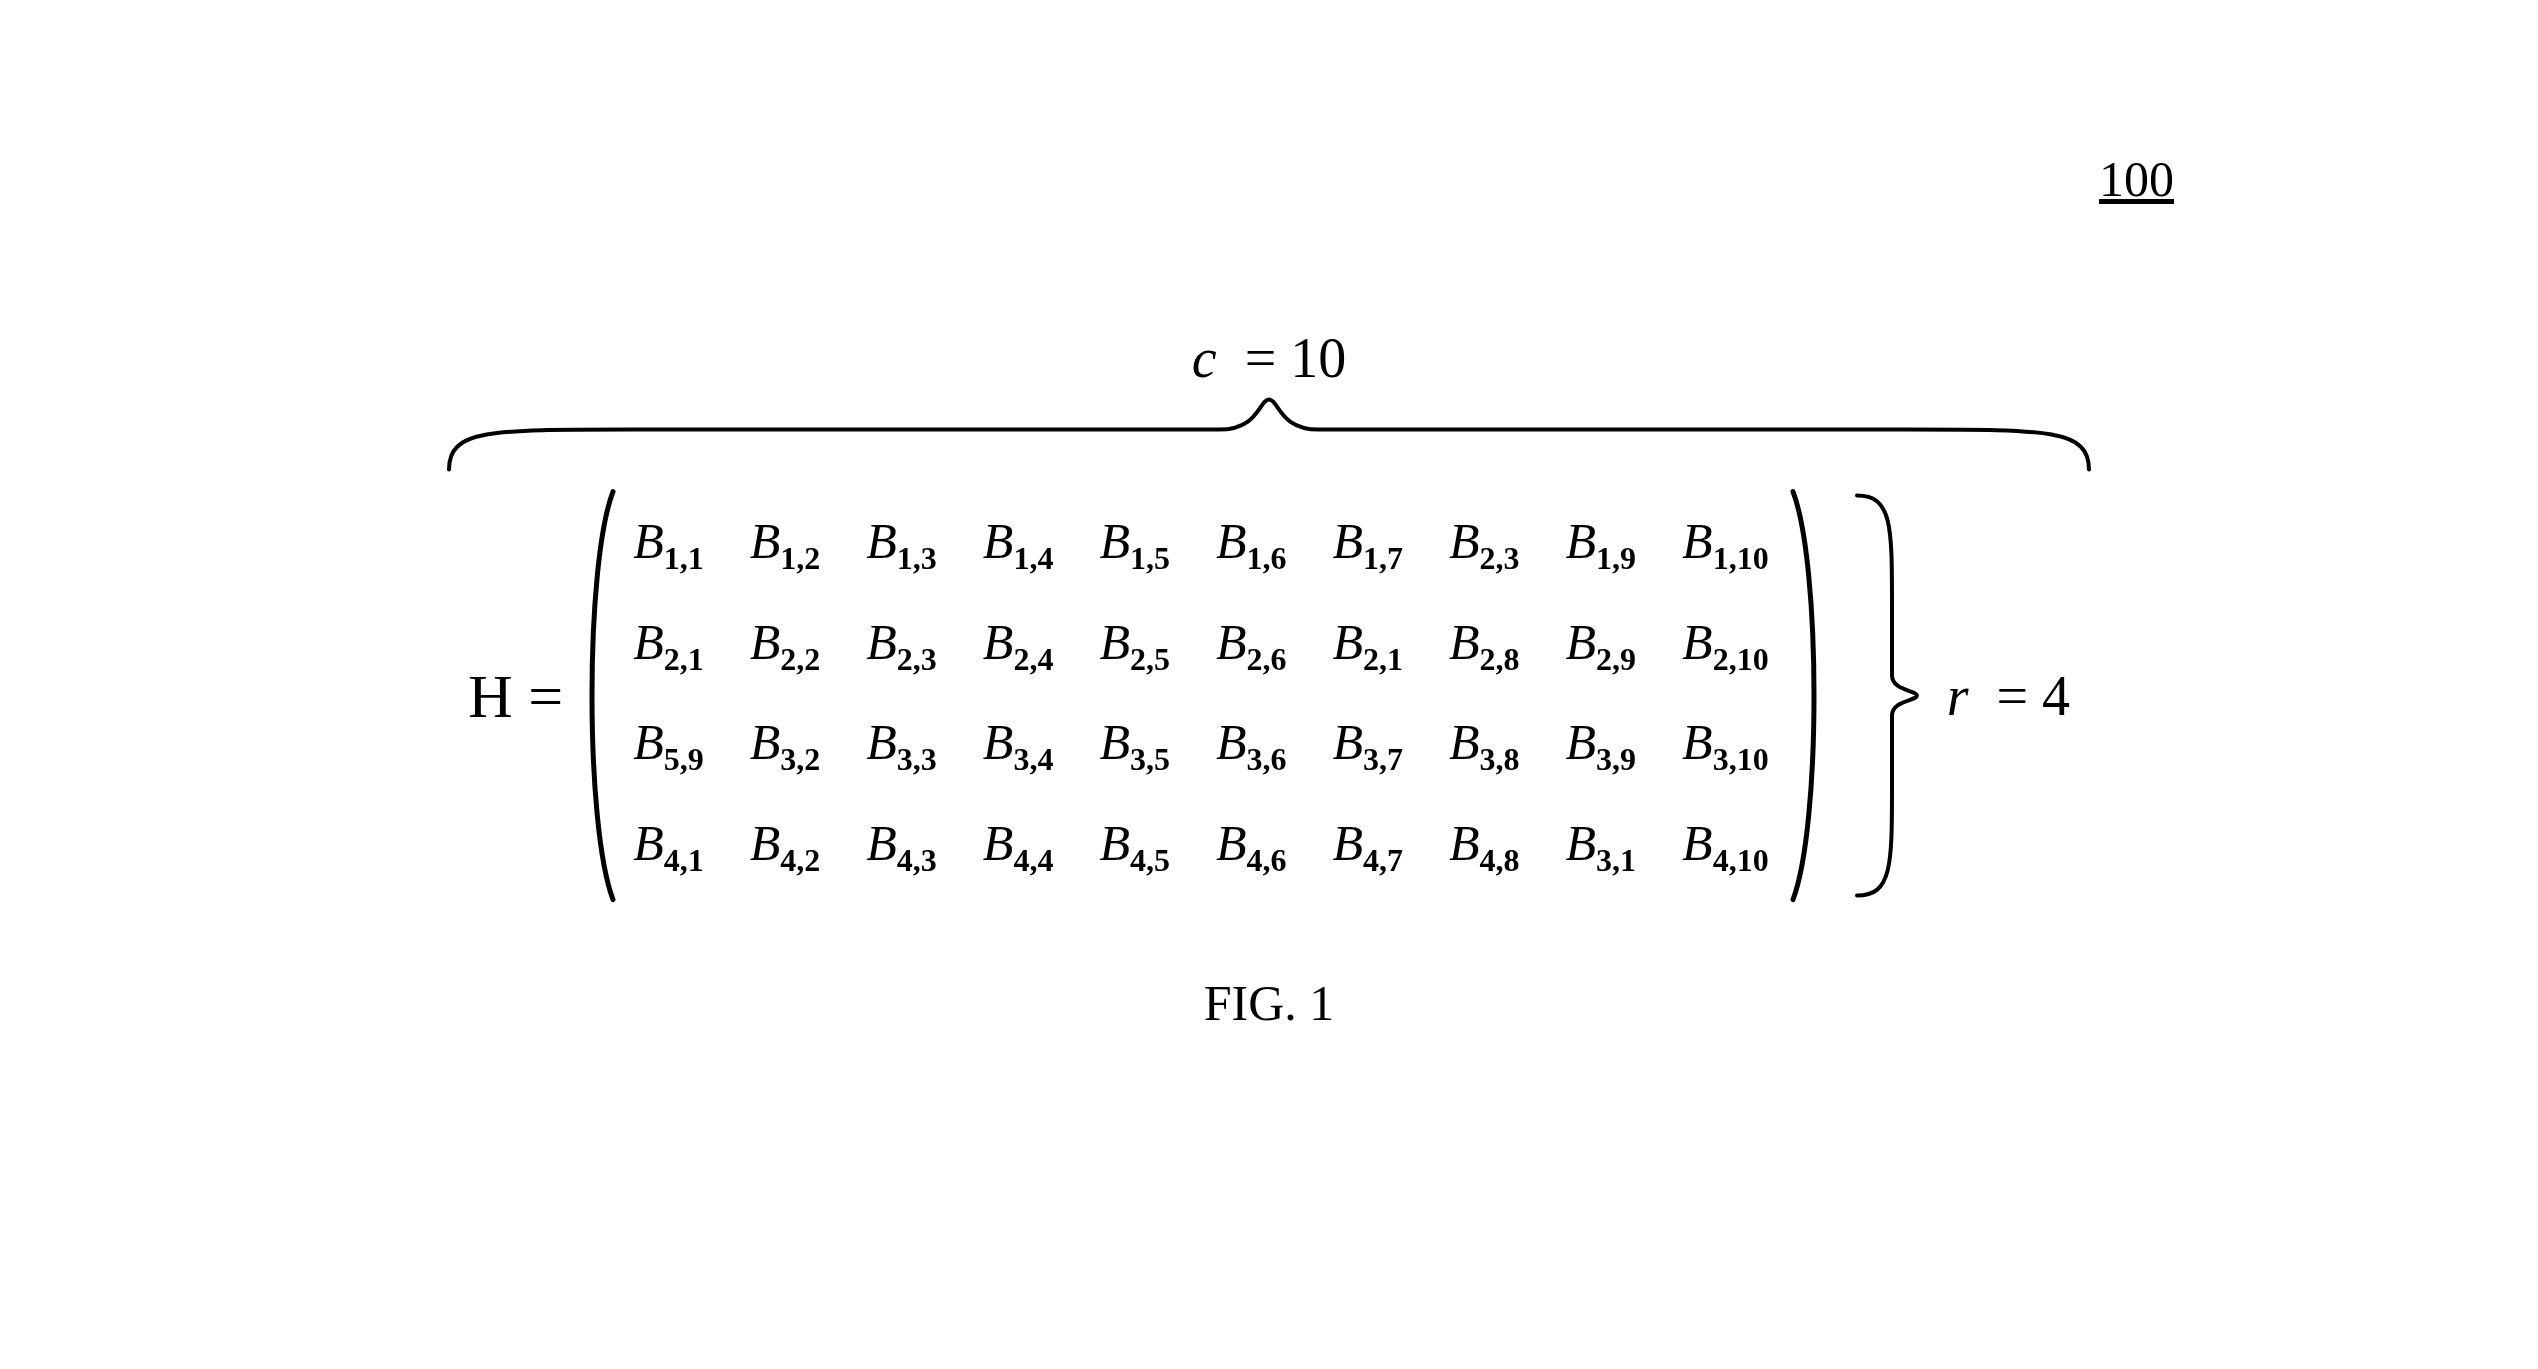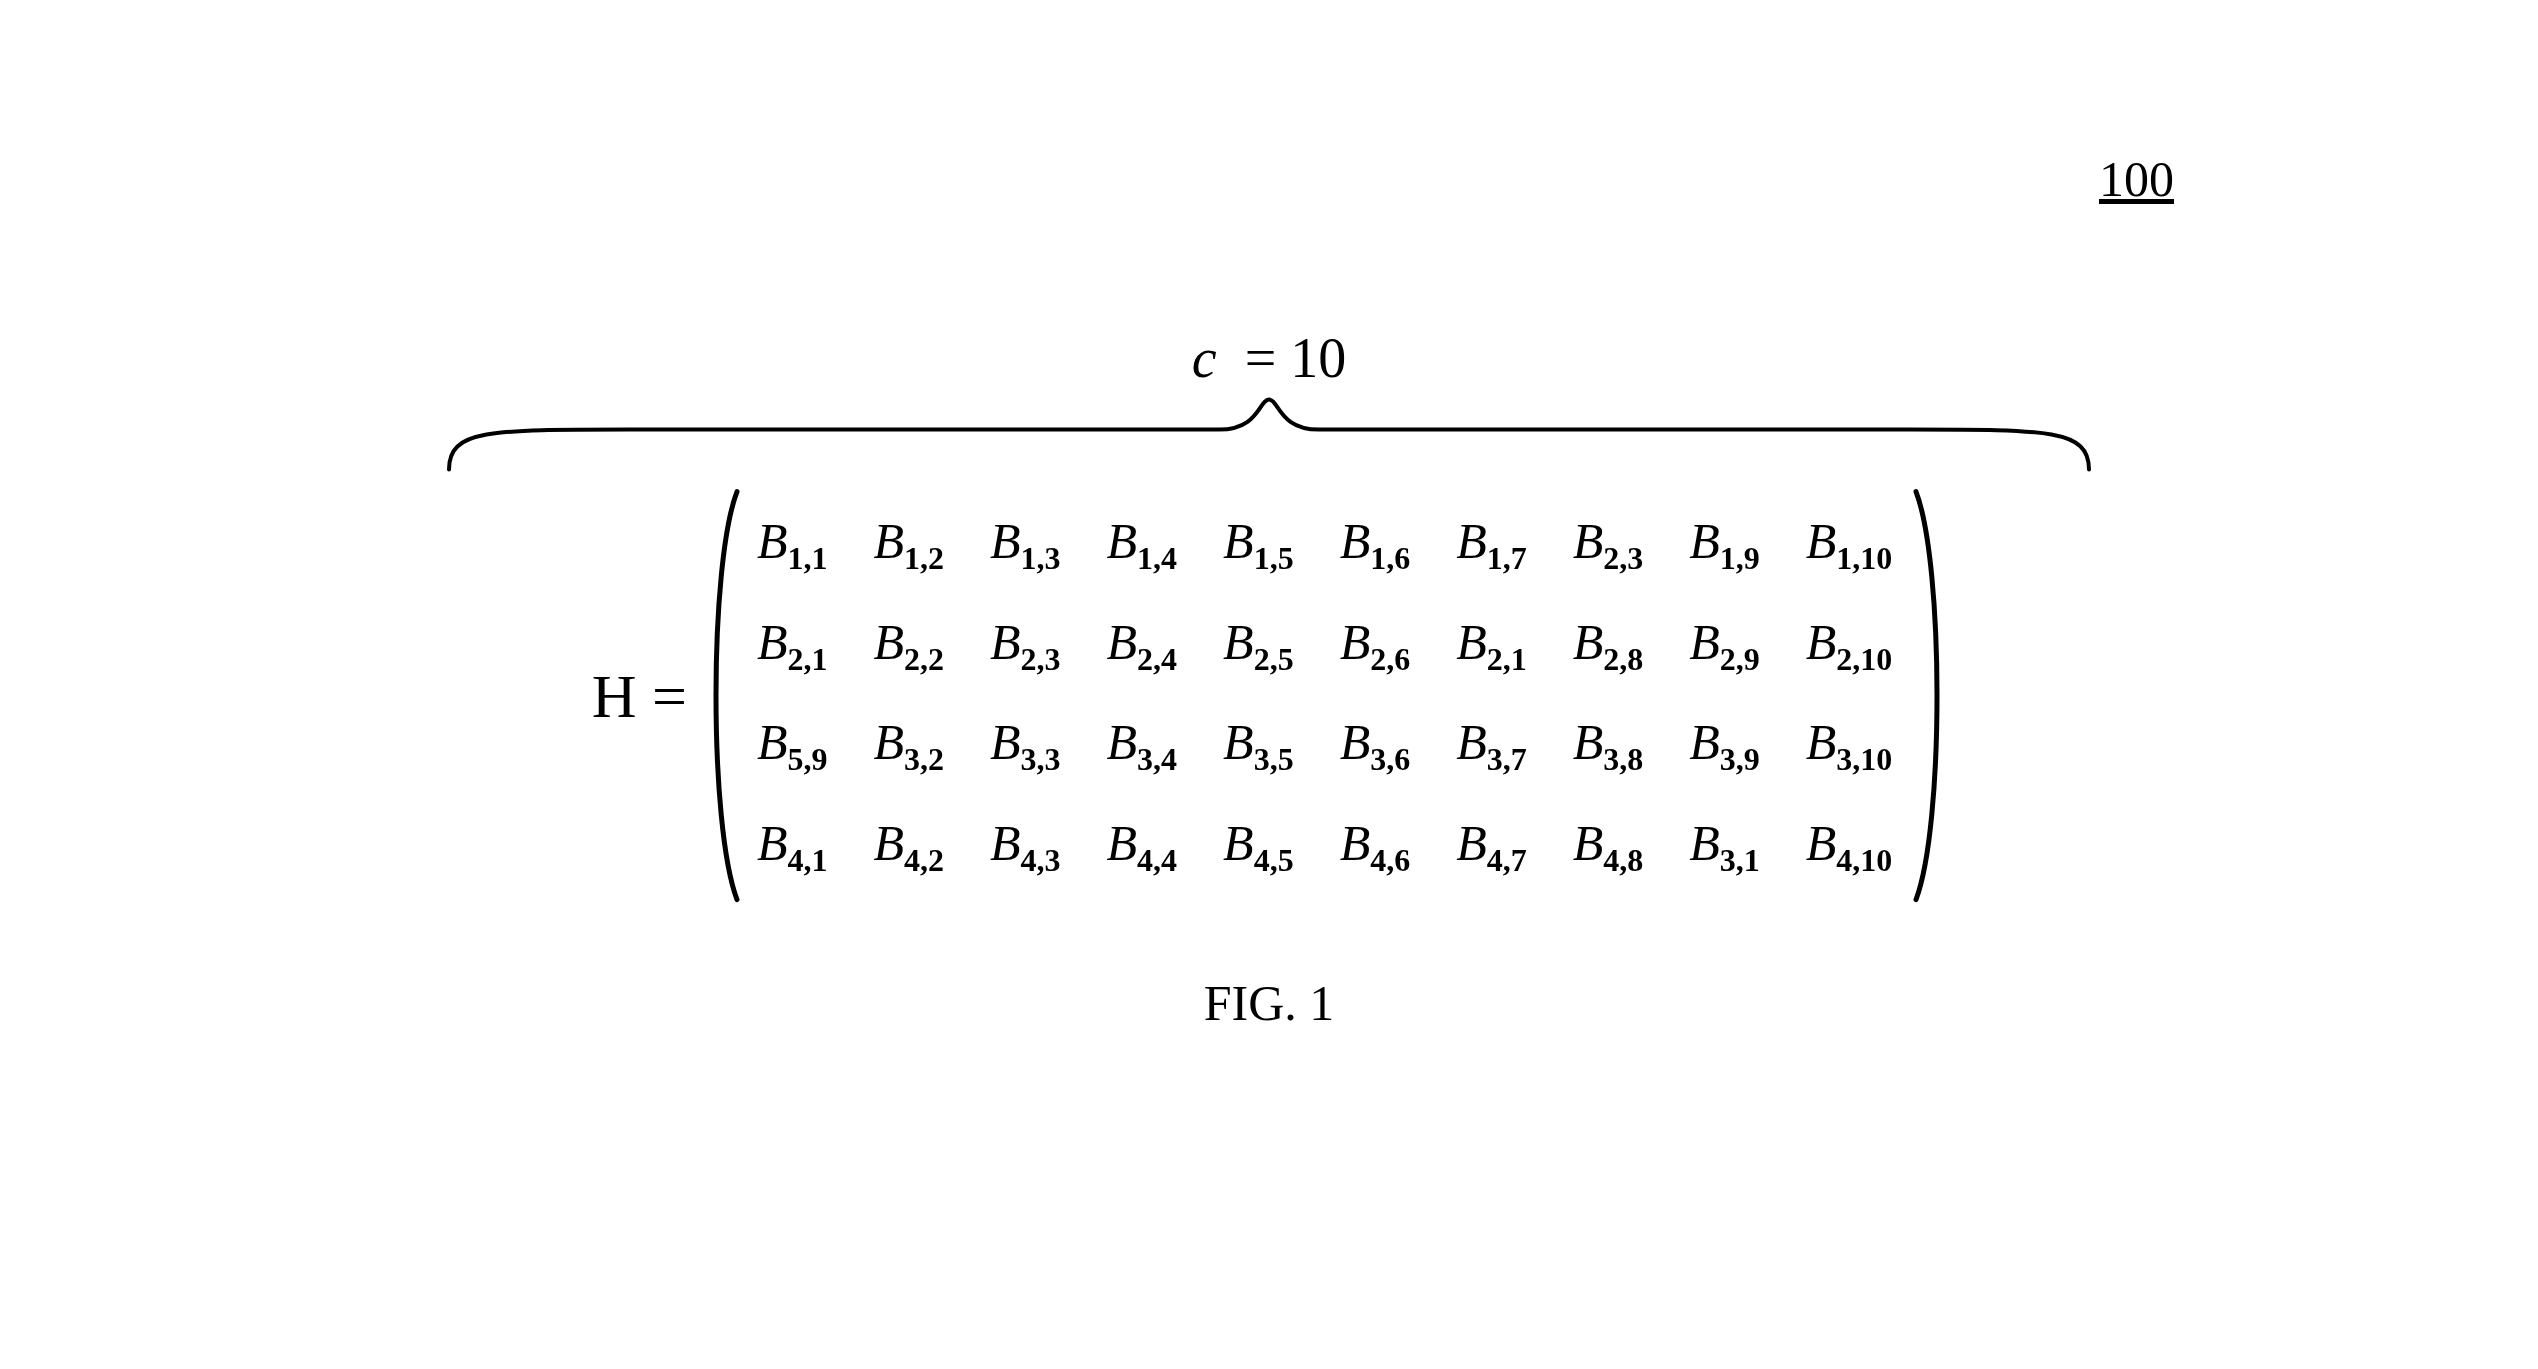--- a/index.html
+++ b/index.html
@@ -170,16 +170,33 @@
           <span class="cell"><span class="base">B</span><sub>4,10</sub></span>
         </div>
 
       <div class="paren">
         <svg width="40" height="420" viewBox="0 0 40 420" preserveAspectRatio="none">
           <path d="M 6 6 C 34 80, 34 340, 6 414" fill="none" stroke="#000" stroke-width="5" stroke-linecap="round"></path>
         </svg>
       </div>
     </div>
 
+    <div class="right-side">
+
+      <svg width="80" height="420" viewBox="0 0 80 420" preserveAspectRatio="none">
+        <path d="M 10 10
+                 C 45 10, 45 40, 45 120
+                 L 45 190
+                 C 45 205, 70 205, 70 210
+                 C 70 215, 45 215, 45 230
+                 L 45 300
+                 C 45 380, 45 410, 10 410" fill="none" stroke="#000" stroke-width="4" stroke-linecap="round"></path>
+      </svg>
+      <span class="r-label">
+        <span class="italic">r</span>
+        <span>&nbsp;</span><span>=</span>
+        <span>4</span>
+      </span>
+    </div>
   </div>
 
   <div class="caption">FIG. 1</div>
 </div>
 
 </body></html>

